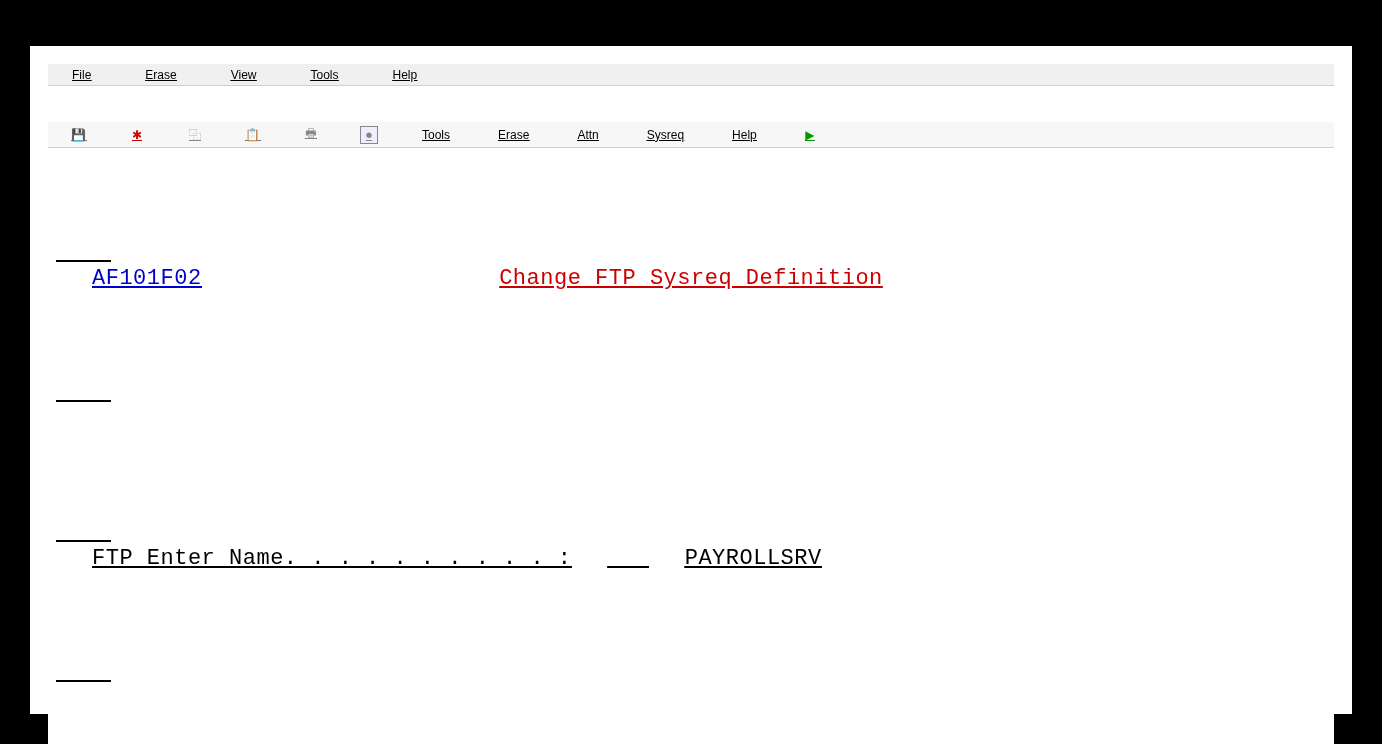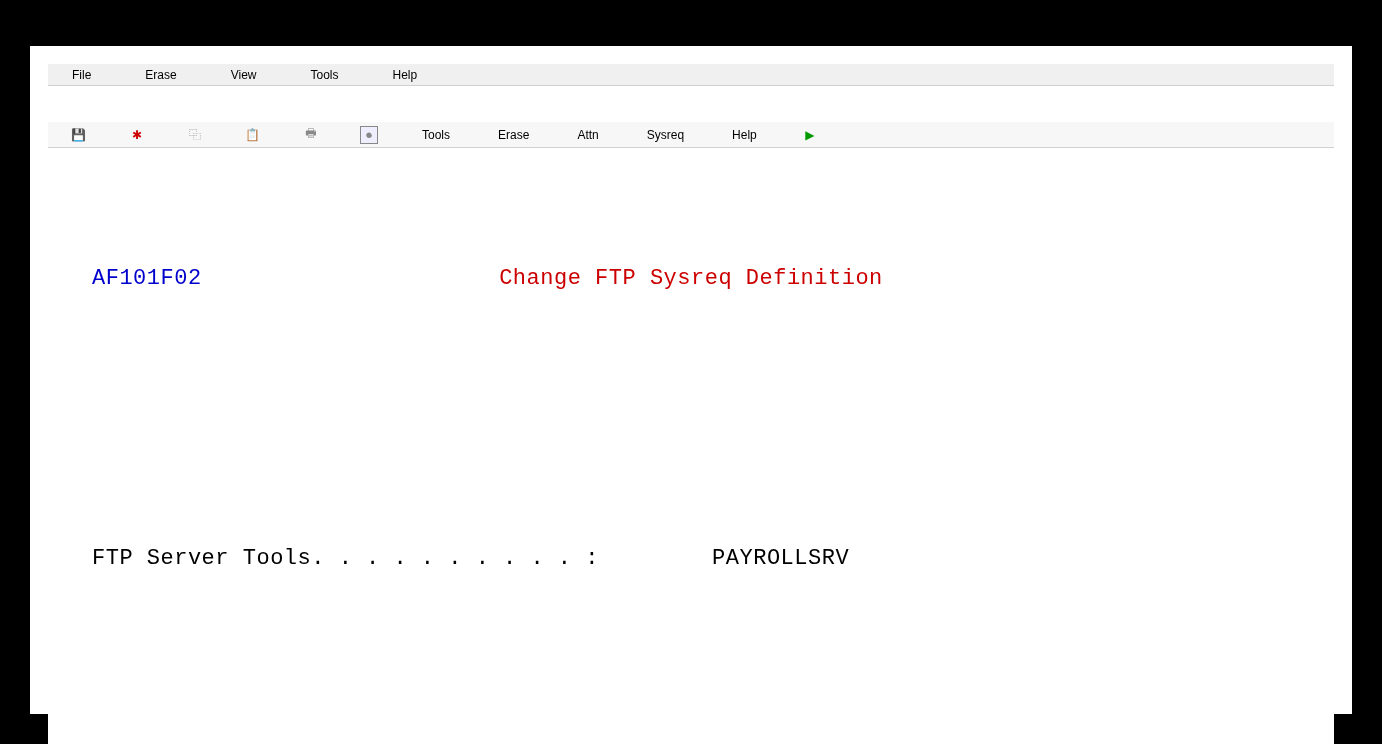--- a/index.html
+++ b/index.html
@@ -1,15 +1,15 @@
 <!DOCTYPE html>
 <html><head>
 <meta charset="utf-8">
 <style>
-  * { box-sizing: border-box; margin: 18px; padding: 0; }
+  * { box-sizing: border-box; margin: 18px; padding: 0; text-decoration: underline; }
   body {
     background: #000;
     font-family: "Courier New", monospace;
     width: 1382px;
     height: 744px;
     overflow: hidden;
   }
   .window {
     background: #fff;
     position: absolute;
@@ -113,21 +113,21 @@
   <div class="terminal">
 
     <div class="row title-row">
       <span class="blue">AF101F02</span>
       <span class="title-center red">Change FTP Sysreq Definition</span>
     </div>
 
     <div class="row"></div>
 
     <div class="row">
-      <span class="black">FTP Server Tools. . . . . . . . . . :</span><span>   </span><span class="black">PAYROLLSRV</span>
+      <span class="black">FTP Enter Name. . . . . . . . . . :</span><span>   </span><span class="black">PAYROLLSRV</span>
     </div>
 
     <div class="row"></div>
 
 
     <div class="row"></div>
 
     
 
     

